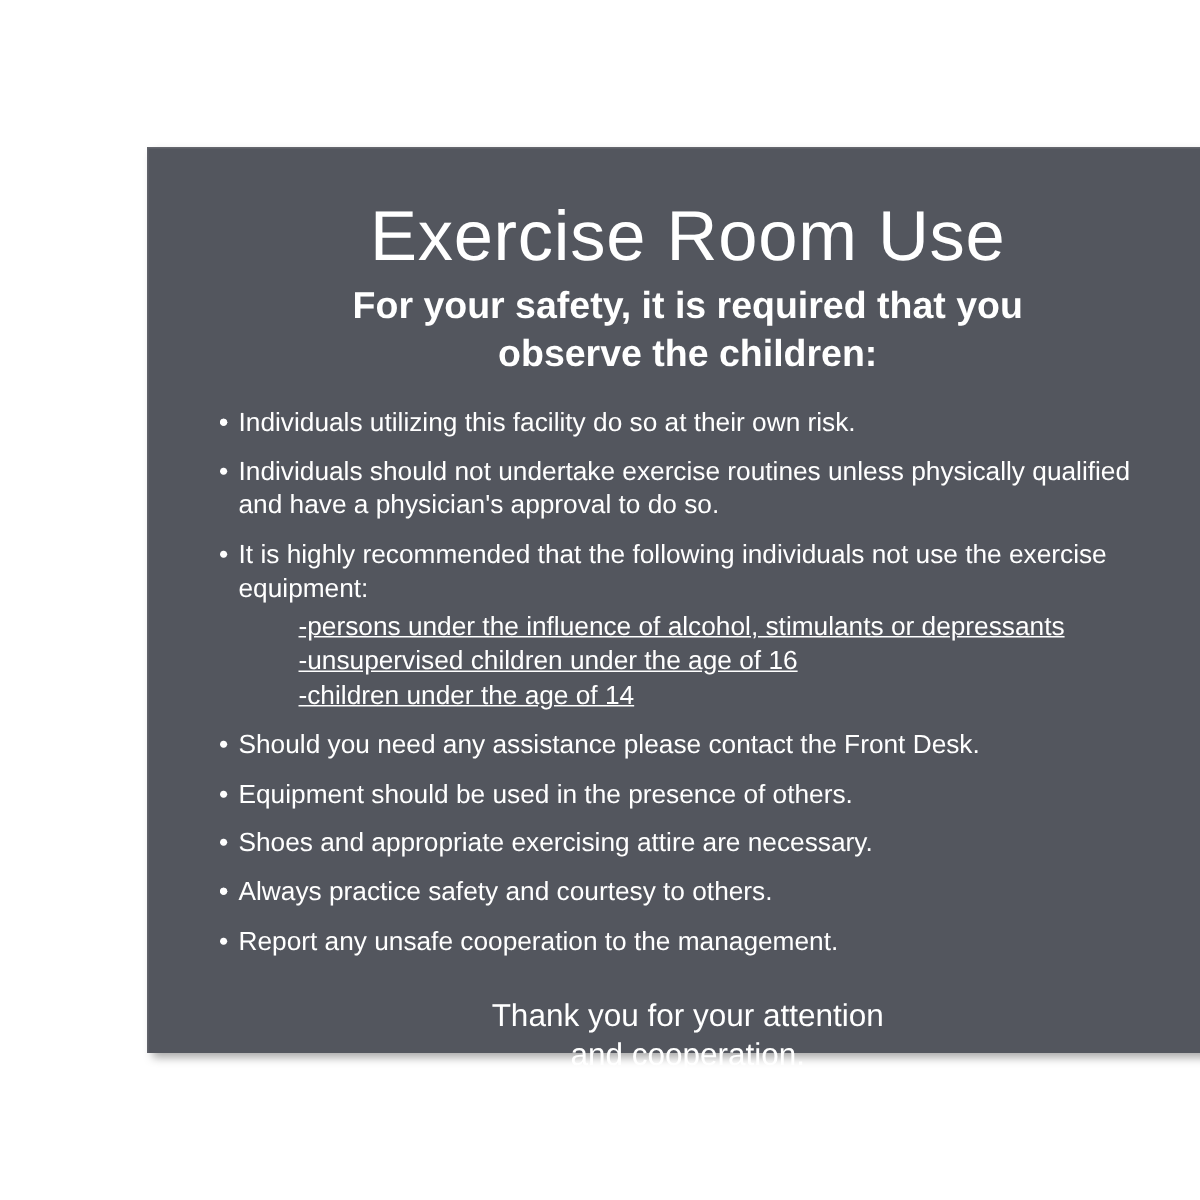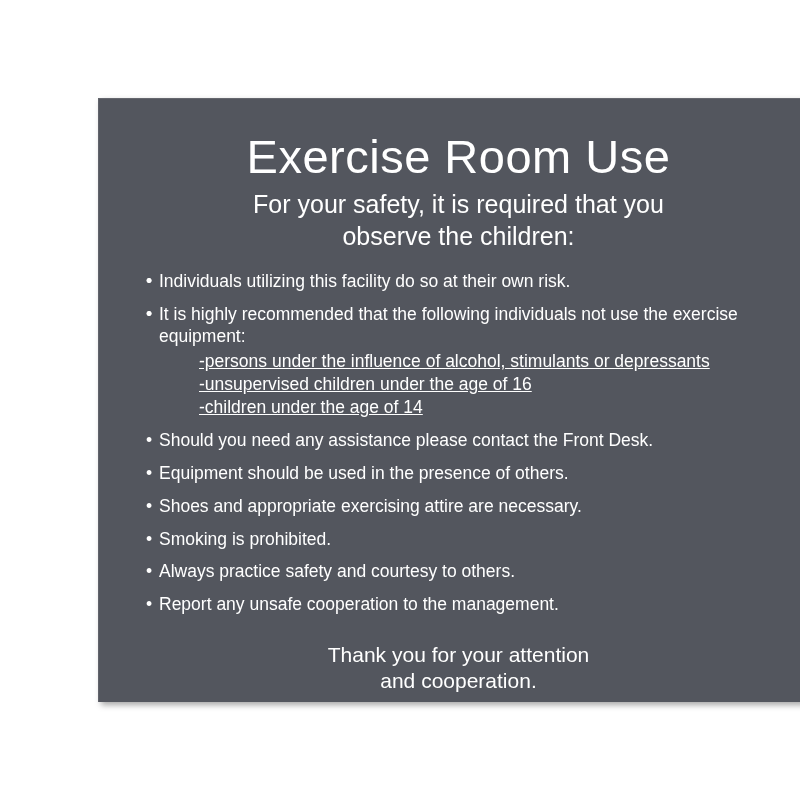--- a/index.html
+++ b/index.html
@@ -49,21 +49,21 @@
     font-weight: 400;
     letter-spacing: 0.5px;
     line-height: 1.05;
     margin: 16px 0 8px 0;
     color: #ffffff;
   }
 
   .subtitle {
     text-align: center;
     font-size: 25px;
-    font-weight: 400;
+    font-weight: 700;
     line-height: 1.25;
     margin: 6px 0 18px 0;
     color: #ffffff;
     padding: 0 6px;
   }
 
   .rules {
     margin: 0;
     padding: 0 6px 0 22px;
     list-style: none;
@@ -126,20 +126,21 @@
         <span class="bullet">•</span>
       </li>
 
       <li class="rule">
         <span class="bullet">•</span>
         <span>Individuals utilizing this facility do so at their own risk.</span>
       </li>
 
       <li class="rule">
         <span class="bullet">•</span>
+        <span>Individuals should not undertake exercise routines unless physically qualified and have a physician's approval to do so.</span>
       </li>
 
       <li class="rule">
         <span class="bullet">•</span>
         <span>It is highly recommended that the following individuals not use the exercise equipment:</span>
         <ul class="sublist">
           <li class="subitem">-persons under the influence of alcohol, stimulants or depressants</li>
           <li class="subitem">-unsupervised children under the age of 16</li>
           <li class="subitem">-children under the age of 14</li>
         </ul>
@@ -155,21 +156,20 @@
         <span>Equipment should be used in the presence of others.</span>
       </li>
 
       <li class="rule">
         <span class="bullet">•</span>
         <span>Shoes and appropriate exercising attire are necessary.</span>
       </li>
 
       <li class="rule">
         <span class="bullet">•</span>
-        <span>Smoking is prohibited.</span>
       </li>
 
       <li class="rule">
         <span class="bullet">•</span>
         <span>Always practice safety and courtesy to others.</span>
       </li>
 
       <li class="rule">
         <span class="bullet">•</span>
         <span>Report any unsafe cooperation to the management.</span>

